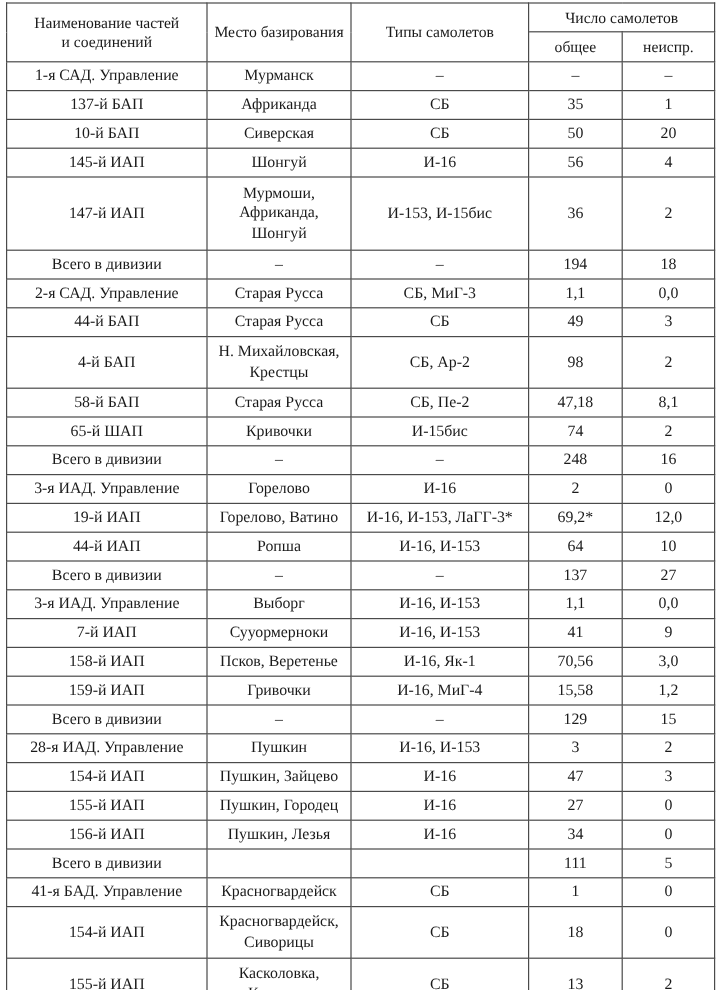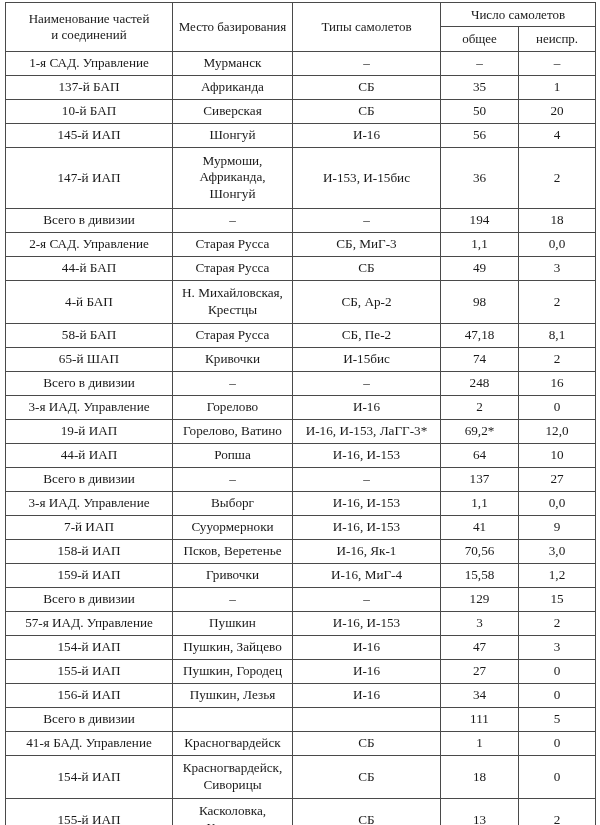--- a/index.html
+++ b/index.html
@@ -239,21 +239,21 @@
           <td class="num-cell">1,2</td>
         </tr>
         <tr class="total-row row-std">
           <td class="unit-cell">Всего в дивизии</td>
           <td class="base-cell">–</td>
           <td class="types-cell">–</td>
           <td class="num-cell">129</td>
           <td class="num-cell">15</td>
         </tr>
         <tr class="division-head row-std">
-          <td class="unit-cell">57-я ИАД. Управление</td>
+          <td class="unit-cell">28-я ИАД. Управление</td>
           <td class="base-cell">Пушкин</td>
           <td class="types-cell">И-16, И-153</td>
           <td class="num-cell">3</td>
           <td class="num-cell">2</td>
         </tr>
         <tr class="row-std">
           <td class="unit-cell">154-й ИАП</td>
           <td class="base-cell">Пушкин, Зайцево</td>
           <td class="types-cell">И-16</td>
           <td class="num-cell">47</td>

